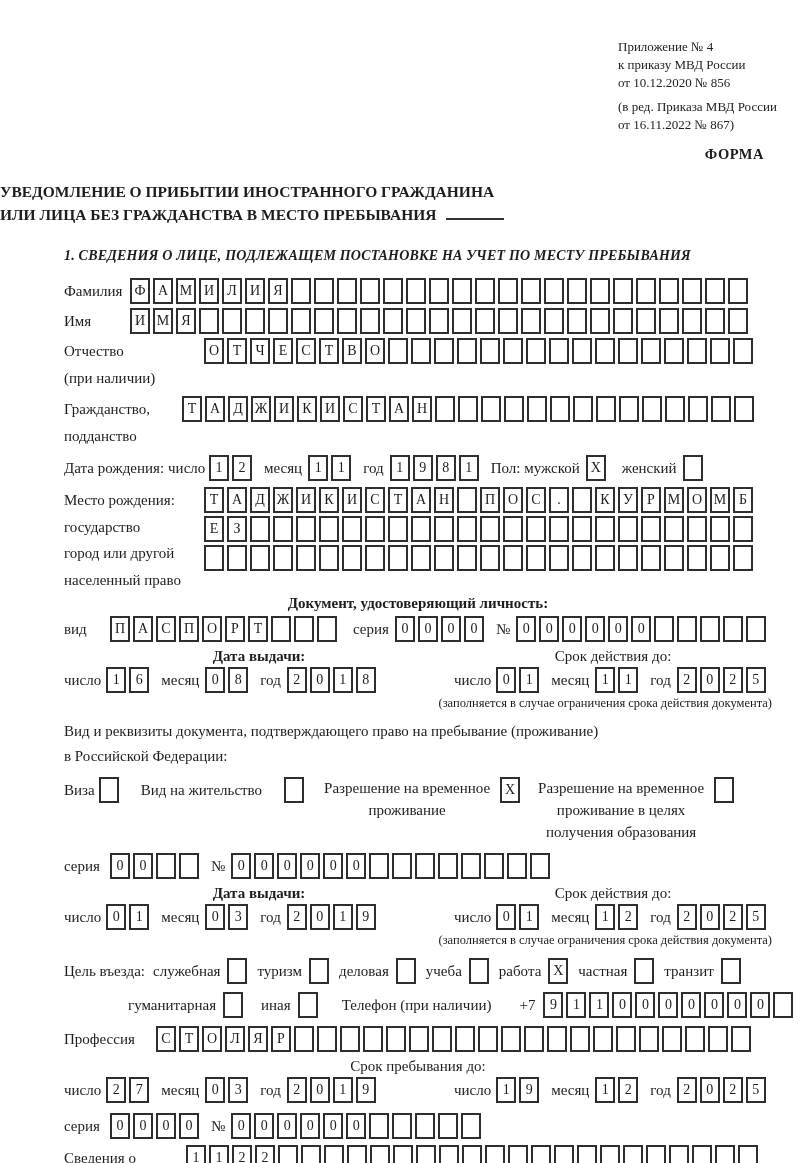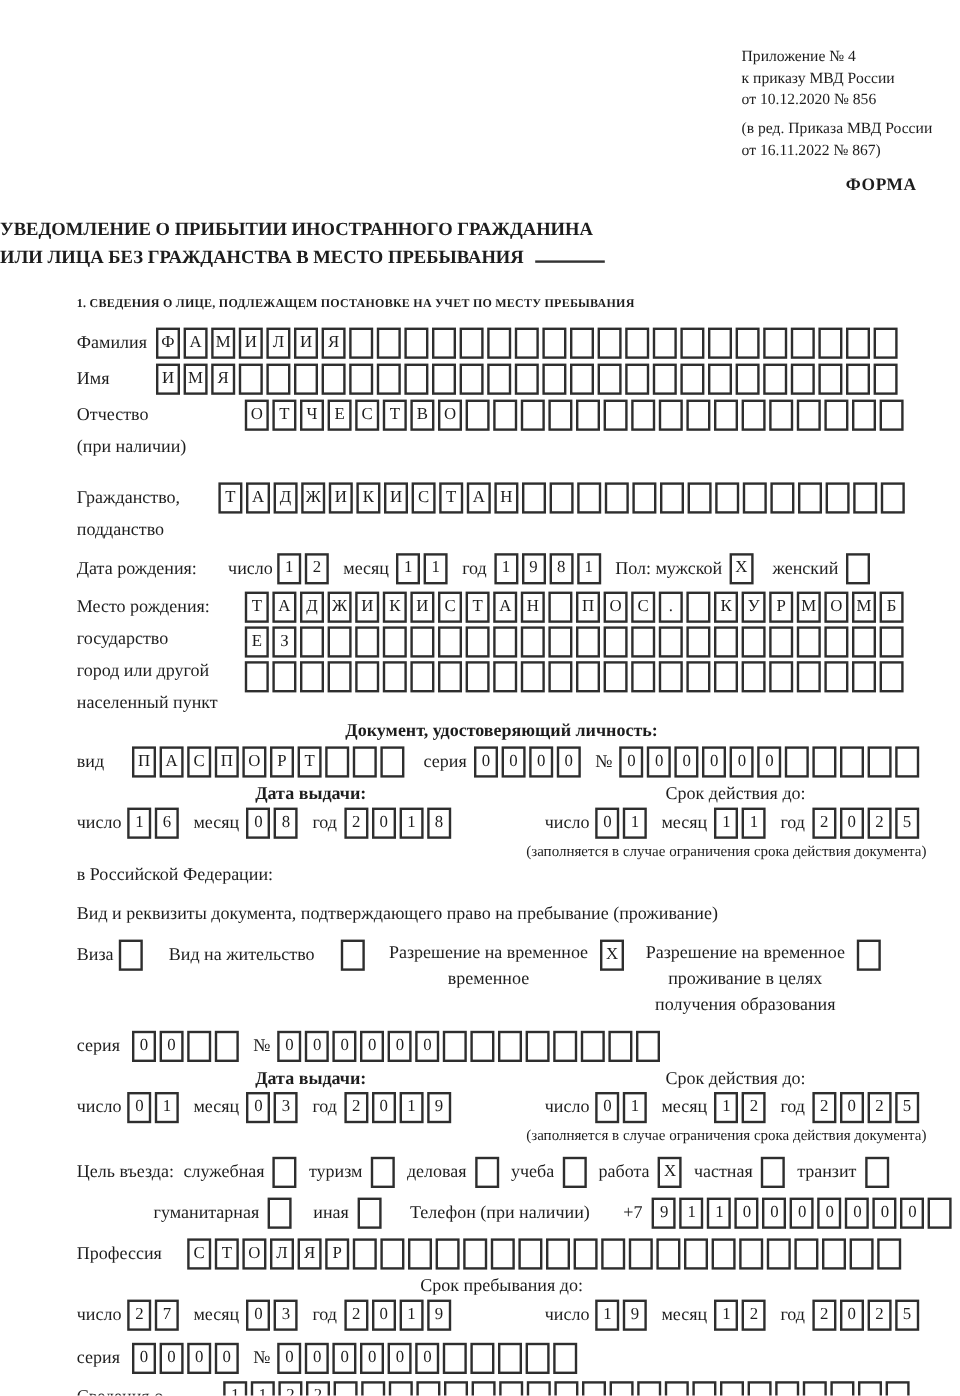--- a/index.html
+++ b/index.html
@@ -7,21 +7,21 @@
   body { font-family: "Liberation Serif", "DejaVu Serif", serif; color: #1d1d1d; font-size: 15px; }
   .page { width: 800px; height: 1163px; position: relative; padding-top: 38px; }
 
   .ref-block { margin-left: 618px; font-size: 13px; line-height: 18px; }
   .ref-line.amend { margin-top: 6px; }
   .forma { text-align: right; padding-right: 36px; font-weight: bold; font-size: 14.5px; margin-top: 12px; letter-spacing: .5px; }
 
   .title { font-weight: bold; font-size: 15.5px; line-height: 23px; margin-top: 17px; }
   .blank-line { display: inline-block; width: 58px; border-bottom: 2px solid #333; height: 13px; margin-left: 10px; }
 
-  .sec-heading { font-weight: bold; font-size: 10px; margin: 22px 0 0 64px; letter-spacing: .2px; }
+  .sec-heading { font-weight: bold; font-size: 14px; margin: 22px 0 0 64px; letter-spacing: .2px; font-style: italic; }
 
   .content { padding: 14px 28px 0 64px; }
 
   .frow { display: flex; align-items: flex-start; margin-bottom: 4px; }
   .lbl, .lblcol, .dlbl, .plbl { font-size: 15px; line-height: 26px; white-space: nowrap; }
   .lblcol .ln { line-height: 26.5px; white-space: nowrap; }
 
   .cells { display: inline-flex; gap: 3px; }
   .cellrows .cells { display: flex; margin-bottom: 3px; }
   .cell {
@@ -134,21 +134,21 @@
           <span class="cell"></span>
           <span class="cell"></span>
           <span class="cell"></span>
           <span class="cell"></span>
           <span class="cell"></span>
           <span class="cell"></span>
           <span class="cell"></span>
         </span>
     </div>
 
-    <div class="frow" style="margin-bottom:16px">
+    <div class="frow" style="margin-bottom:5px">
       <div class="lblcol" style="width:140px">
         <div class="ln">Отчество</div>
         <div class="ln">(при наличии)</div>
       </div>
       <span class="cells">
           <span class="cell">О</span>
           <span class="cell">Т</span>
           <span class="cell">Ч</span>
           <span class="cell">Е</span>
           <span class="cell">С</span>
@@ -202,21 +202,21 @@
           <span class="cell"></span>
           <span class="cell"></span>
           <span class="cell"></span>
           <span class="cell"></span>
           <span class="cell"></span>
           <span class="cell"></span>
         </span>
     </div>
 
     <div class="frow" style="margin-top:6px">
-      <span class="dlbl" style="margin-right:26px">Дата рождения:</span>
+      <span class="dlbl" style="margin-right:4px">Дата рождения:</span>
       <span class="dlbl">число</span>&nbsp;
       <span class="cells">
           <span class="cell">1</span>
           <span class="cell">2</span>
         </span>
       <span class="inlbl">месяц</span>
       <span class="cells">
           <span class="cell">1</span>
           <span class="cell">1</span>
         </span>
@@ -235,21 +235,21 @@
       <span class="cells">
           <span class="cell"></span>
         </span>
     </div>
 
     <div class="frow" style="margin-top:6px; margin-bottom:0">
       <div class="lblcol" style="width:140px">
         <div class="ln">Место рождения:</div>
         <div class="ln">государство</div>
         <div class="ln">город или другой</div>
-        <div class="ln">населенный пункт</div>
+        <div class="ln">населенный право</div>
       </div>
       <div class="cellrows">
         <span class="cells">
             <span class="cell">Т</span>
             <span class="cell">А</span>
             <span class="cell">Д</span>
             <span class="cell">Ж</span>
             <span class="cell">И</span>
             <span class="cell">К</span>
             <span class="cell">И</span>
@@ -404,40 +404,40 @@
         <span class="cells">
             <span class="cell">2</span>
             <span class="cell">0</span>
             <span class="cell">2</span>
             <span class="cell">5</span>
           </span>
       </div>
     </div>
     <div class="note">(заполняется в случае ограничения срока действия документа)</div>
 
+    <div style="margin-top:8px; line-height:25px">Вид и реквизиты документа, подтверждающего право на пребывание (проживание)</div>
     <div style="line-height:25px">в Российской Федерации:</div>
-    <div style="margin-top:8px; line-height:25px">Вид и реквизиты документа, подтверждающего право на пребывание (проживание)</div>
 
     <div class="permrow">
       <span class="pitem">
         <span class="plbl" style="margin-right:4px">Виза</span>
         <span class="cells">
             <span class="cell"></span>
           </span>
       </span>
       <span class="pitem" style="margin-left:22px">
         <span class="plbl" style="margin-right:22px">Вид на жительство</span>
         <span class="cells">
             <span class="cell"></span>
           </span>
       </span>
       <span class="pitem" style="margin-left:20px">
         <span class="mlbl">
           <span class="ll">Разрешение на временное</span>
-          <span class="ll">временное</span>
+          <span class="ll">проживание</span>
         </span>
         <span class="cells" style="margin-left:10px">
             <span class="cell">X</span>
           </span>
       </span>
       <span class="pitem" style="margin-left:18px">
         <span class="mlbl">
           <span class="ll">Разрешение на временное</span>
           <span class="ll">проживание в целях</span>
           <span class="ll">получения образования</span>

